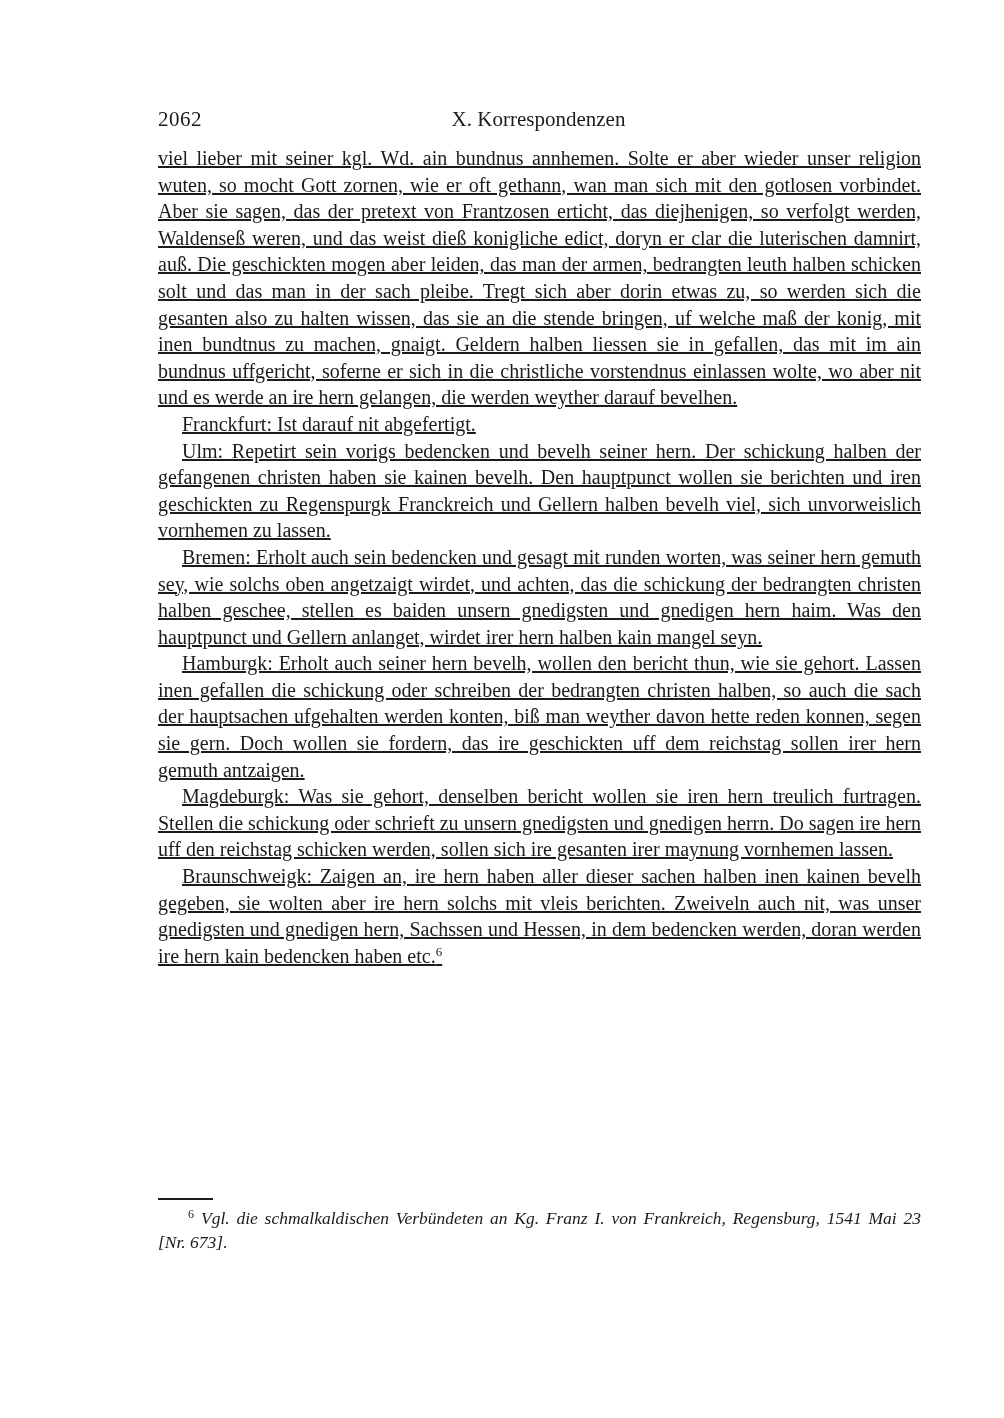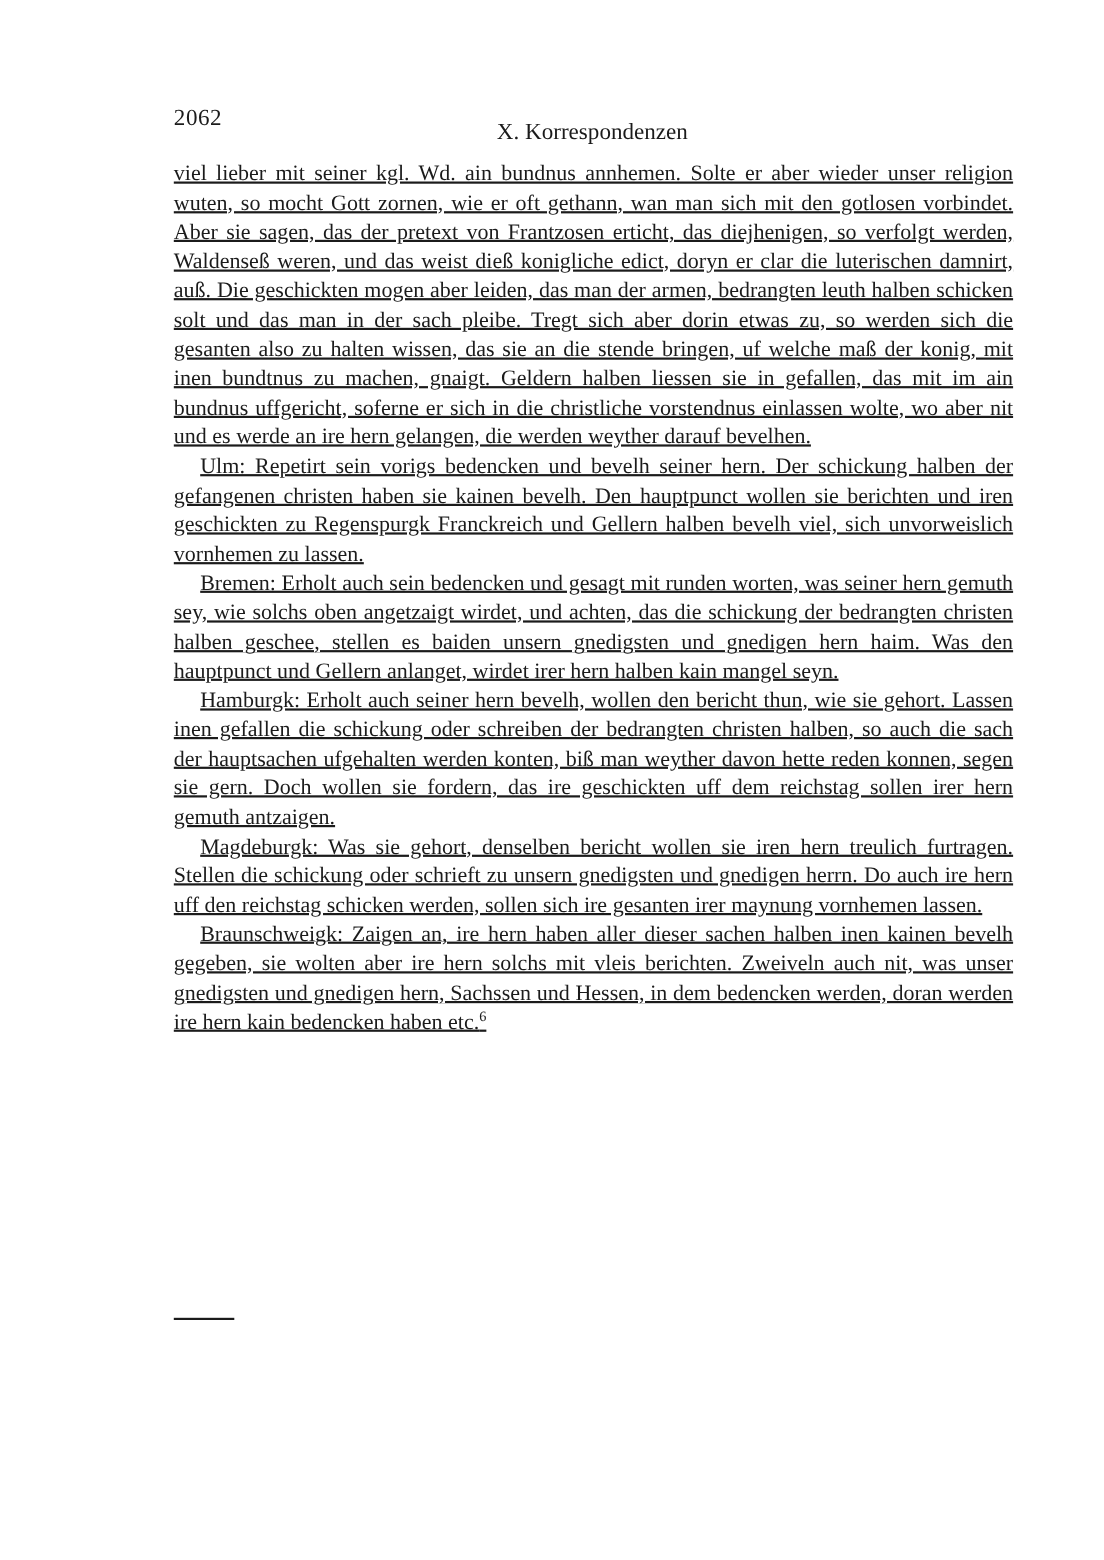--- a/index.html
+++ b/index.html
@@ -14,21 +14,21 @@
     overflow: hidden;
   }
   .page {
     position: absolute;
     left: 158px;
     top: 82px;
     width: 763px;
   }
   .running-header {
     display: flex;
-    align-items: center;
+    align-items: flex-end;
     font-size: 21px;
     line-height: 26px;
     margin-bottom: 13px;
   }
   .page-num {
     flex: 0 0 auto;
     letter-spacing: 0.5px;
   }
   .head-title {
     flex: 1 1 auto;
@@ -90,29 +90,33 @@
 <div class="page">
 
   <div class="running-header">
     <span class="page-num">2062</span>
     <span class="head-title">X. Korrespondenzen</span>
   </div>
 
   <div class="body-text">
   <p><span>viel lieber mit seiner kgl. Wd. ain bundnus annhemen. Solte er aber wieder unser religion wuten, so mocht Gott zornen, wie er oft gethann, wan man sich mit den gotlosen vorbindet. Aber sie sagen, das der pretext von Frantzosen erticht, das diejhenigen, so verfolgt werden, Waldenseß weren, und das weist dieß konigliche edict, doryn er clar die luterischen damnirt, auß. Die geschickten mogen aber leiden, das man der armen, bedrangten leuth halben schicken solt und das man in der sach pleibe. Tregt sich aber dorin etwas zu, so werden sich die gesanten also zu halten wissen, das sie an die stende bringen, uf welche maß der konig, mit inen bundtnus zu machen, gnaigt. Geldern halben liessen sie in gefallen, das mit im ain bundnus uffgericht, soferne er sich in die christliche vorstendnus einlassen wolte, wo aber nit und es werde an ire hern gelangen, die werden weyther darauf bevelhen.</span></p>
 
+  <p class="indent"><span>Franckfurt: Ist darauf nit abgefertigt.</span></p>
 
   <p class="indent"><span>Ulm: Repetirt sein vorigs bedencken und bevelh seiner hern. Der schickung halben der gefangenen christen haben sie kainen bevelh. Den hauptpunct wollen sie berichten und iren geschickten zu Regenspurgk Franckreich und Gellern halben bevelh viel, sich unvorweislich vornhemen zu lassen.</span></p>
 
   <p class="indent"><span>Bremen: Erholt auch sein bedencken und gesagt mit runden worten, was seiner hern gemuth sey, wie solchs oben angetzaigt wirdet, und achten, das die schickung der bedrangten christen halben geschee, stellen es baiden unsern gnedigsten und gnedigen hern haim. Was den hauptpunct und Gellern anlanget, wirdet irer hern halben kain mangel seyn.</span></p>
 
   <p class="indent"><span>Hamburgk: Erholt auch seiner hern bevelh, wollen den bericht thun, wie sie gehort. Lassen inen gefallen die schickung oder schreiben der bedrangten christen halben, so auch die sach der hauptsachen ufgehalten werden konten, biß man weyther davon hette reden konnen, segen sie gern. Doch wollen sie fordern, das ire geschickten uff dem reichstag sollen irer hern gemuth antzaigen.</span></p>
 
-  <p class="indent"><span>Magdeburgk: Was sie gehort, denselben bericht wollen sie iren hern treulich furtragen. Stellen die schickung oder schrieft zu unsern gnedigsten und gnedigen herrn. Do auch ire hern uff den reichstag schicken werden, sollen sich ire gesanten irer maynung vornhemen lassen.</span></p>
+  <p class="indent"><span>Magdeburgk: Was sie gehort, denselben bericht wollen sie iren hern treulich furtragen. Stellen die schickung oder schrieft zu unsern gnedigsten und gnedigen herrn. Do sagen ire hern uff den reichstag schicken werden, sollen sich ire gesanten irer maynung vornhemen lassen.</span></p>
 
   <p class="indent"><span>Braunschweigk: Zaigen an, ire hern haben aller dieser sachen halben inen kainen bevelh gegeben, sie wolten aber ire hern solchs mit vleis berichten. Zweiveln auch nit, was unser gnedigsten und gnedigen hern, Sachssen und Hessen, in dem bedencken werden, doran werden ire hern kain bedencken haben etc.</span><sup>6</sup></p>
 </div>
 
 </div>
 
 <div class="footnote-block">
   <div class="footnote-rule"></div>
+  <div class="footnote">
+    <sup>6</sup><span class="fn-text">Vgl. die schmalkaldischen Verbündeten an Kg. Franz I. von Frankreich, Regensburg, 1541 Mai 23 [Nr. 673].</span>
+  </div>
 </div>
 
 </body></html>

